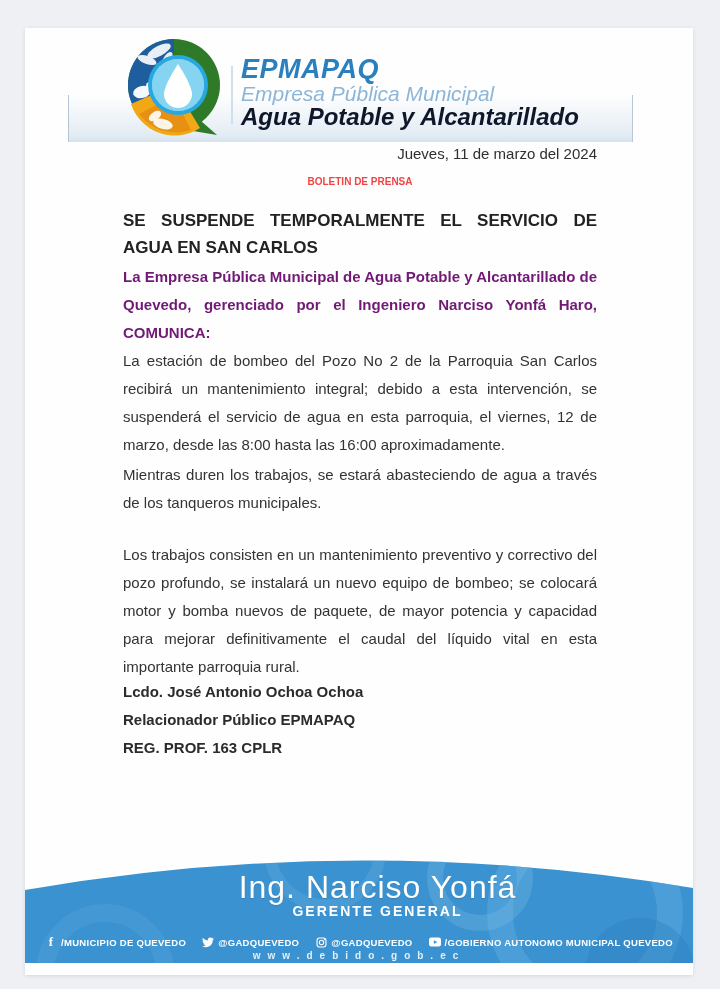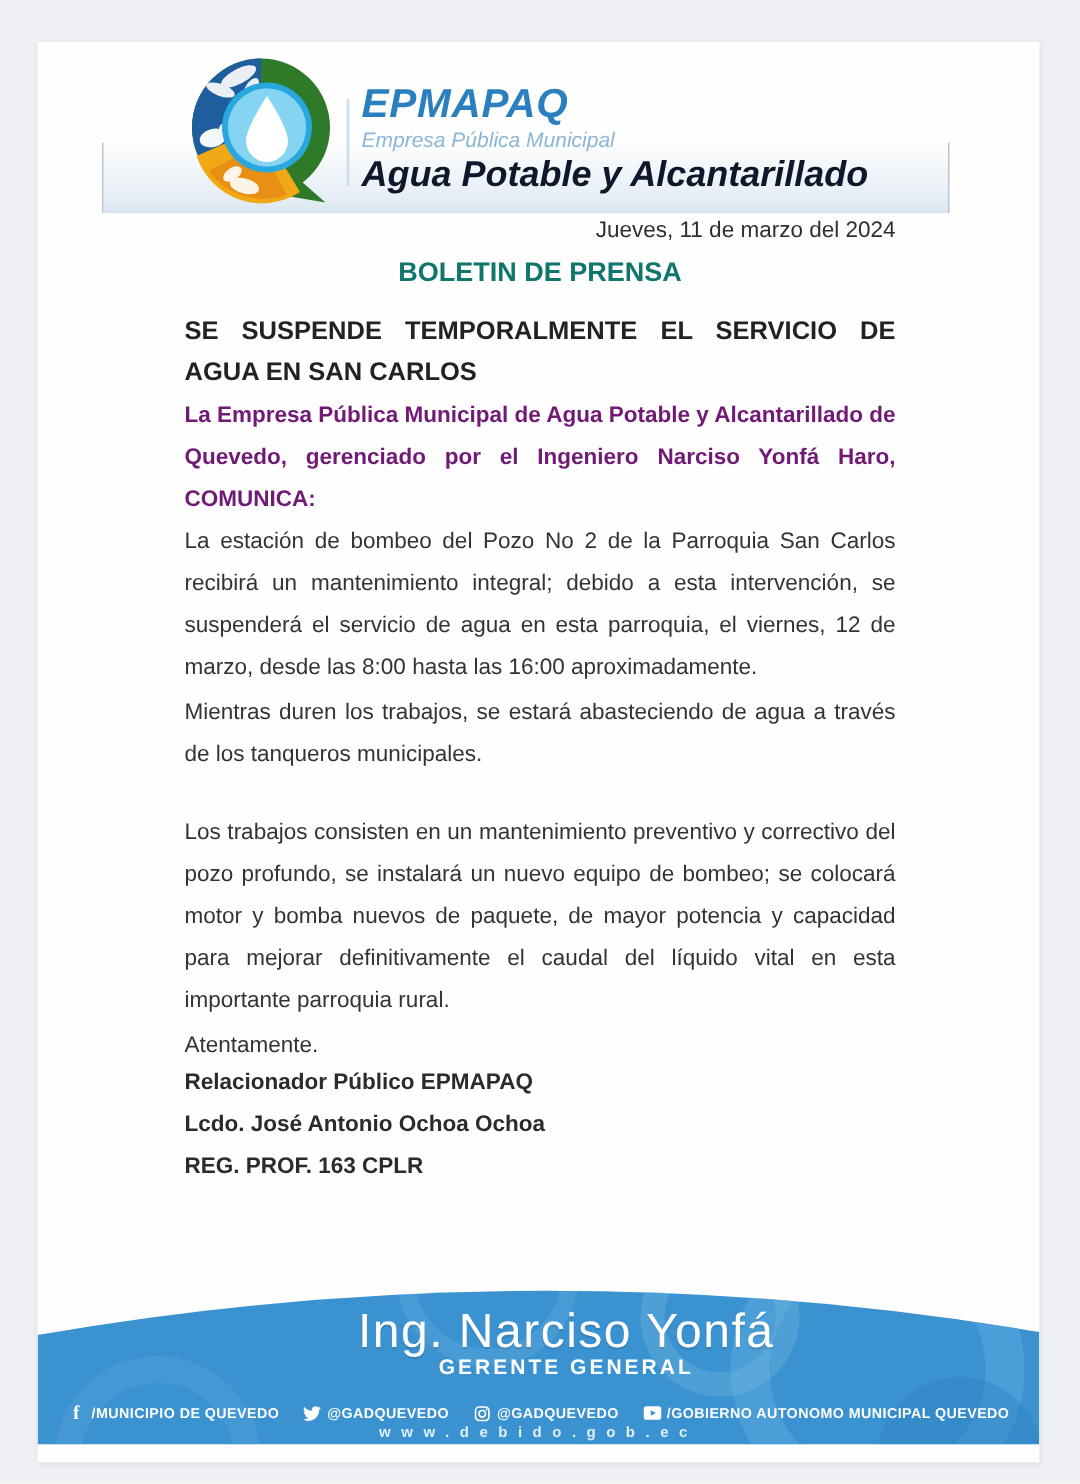--- a/index.html
+++ b/index.html
@@ -40,33 +40,33 @@
     width: 2px; height: 58px;
     background: #cfe0ed;
   }
   .header-text {
     position: absolute;
     left: 216px; top: 26px;
     font-style: italic;
     white-space: nowrap;
   }
   .org-acronym   { color: #2a7fbe; font-size: 27px; font-weight: bold; letter-spacing: .5px; line-height: 30px; }
-  .org-type      { color: #8cb6d8; font-size: 14px; line-height: 19px; }
+  .org-type      { color: #8cb6d8; font-size: 21px; line-height: 19px; }
   .org-name      { color: #0f172a; font-size: 24px; font-weight: bold; line-height: 27px; }
 
   
   .content {
     position: absolute;
     left: 98px; top: 117px;
     width: 474px;
     color: #333333;
     font-size: 15px;
   }
   .date-line   { text-align: right; line-height: 18px; margin-bottom: 9px; color: #2f2f2f; }
-  .press-title { text-align: center; font-weight: bold; font-size: 18px; line-height: 19px; margin-bottom: 16px; color: #0f766e; }
+  .press-title { text-align: center; font-weight: bold; font-size: 10px; line-height: 19px; margin-bottom: 16px; color: #ef4444; }
   .headline    { font-weight: bold; font-size: 17px; line-height: 27px; margin-bottom: 2px; color: #222; text-align: justify; }
   .para        { line-height: 28px; text-align: justify; }
   .para.bold   { font-weight: bold; color: #701a75; }
   .m0  { margin-bottom: 0; }
   .m2  { margin-bottom: 2px; }
   .m24 { margin-bottom: 24px; }
   .closing  { line-height: 28px; margin-bottom: 2px; }
   .sig-line { font-weight: bold; line-height: 18px; margin-bottom: 10px; color: #2b2b2b; }
 
   
@@ -141,23 +141,22 @@
   </div>
 
   <div class="content">
     <div class="date-line">Jueves, 11 de marzo del 2024</div>
     <div class="press-title">BOLETIN DE PRENSA</div>
     <div class="headline">SE SUSPENDE TEMPORALMENTE EL SERVICIO DE AGUA EN SAN CARLOS</div>
     <p class="para bold m0">La Empresa Pública Municipal de Agua Potable y Alcantarillado de Quevedo, gerenciado por el Ingeniero Narciso Yonfá Haro, COMUNICA:</p>
     <p class="para m2">La estación de bombeo del Pozo No 2 de la Parroquia San Carlos recibirá un mantenimiento integral; debido a esta intervención, se suspenderá el servicio de agua en esta parroquia, el viernes, 12 de marzo, desde las 8:00 hasta las 16:00 aproximadamente.</p>
     <p class="para m24">Mientras duren los trabajos, se estará abasteciendo de agua a través de los tanqueros municipales.</p>
     <p class="para m2">Los trabajos consisten en un mantenimiento preventivo y correctivo del pozo profundo, se instalará un nuevo equipo de bombeo; se colocará motor y bomba nuevos de paquete, de mayor potencia y capacidad para mejorar definitivamente el caudal del líquido vital en esta importante parroquia rural.</p>
-    <p class="closing">Atentamente.</p>
+    <p class="sig-line">Lcdo. José Antonio Ochoa Ochoa</p>
     <p class="sig-line">Relacionador Público EPMAPAQ</p>
-    <p class="sig-line">Lcdo. José Antonio Ochoa Ochoa</p>
     <p class="sig-line">REG. PROF. 163 CPLR</p>
   </div>
 
   <div class="footer-banner">
     <svg class="wave" width="668" height="105" viewBox="0 0 668 105" aria-hidden="true">
       <defs>
         <clipPath id="waveclip">
           <path d="M0,32 Q334,-26 668,30 L668,105 L0,105 Z"></path>
         </clipPath>
       </defs>

